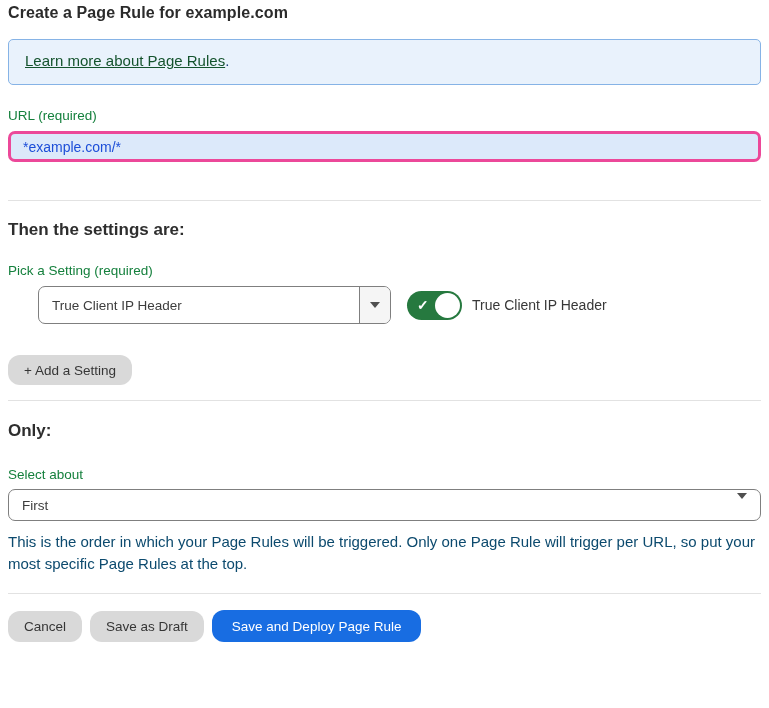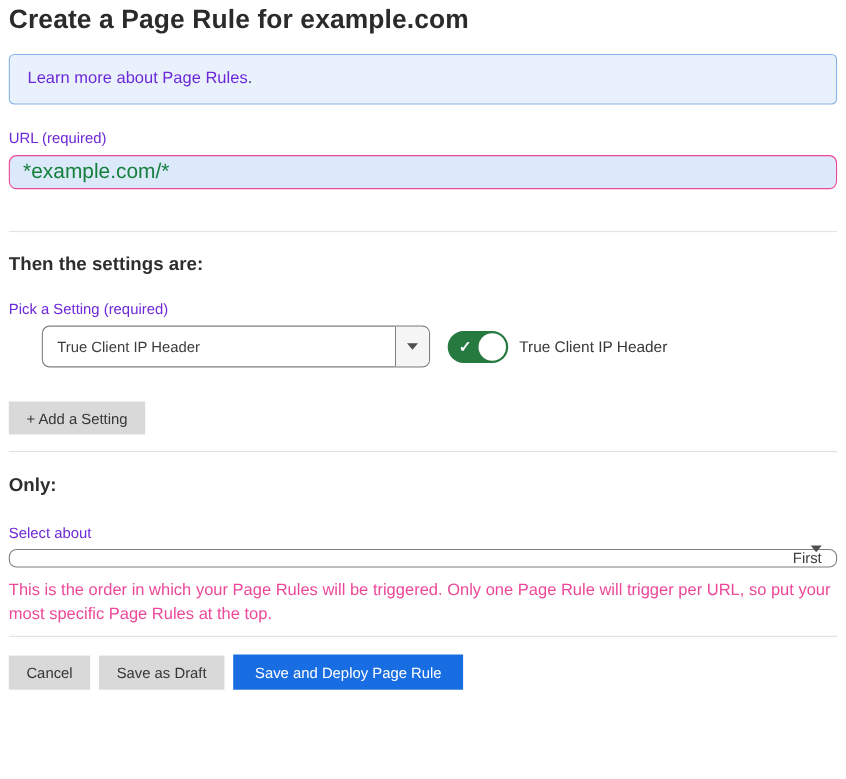--- a/index.html
+++ b/index.html
@@ -6,21 +6,21 @@
   html, body { background: #ffffff; }
   body {
     width: 769px;
     height: 708px;
     font-family: "Liberation Sans", sans-serif;
     color: #2e2e2e;
     padding: 4px 8px 14px 8px;
     overflow: hidden;
   }
   .page-title {
-    font-size: 24px;
+    font-size: 16px;
     font-weight: 700;
     color: #2b2b2b;
     letter-spacing: .1px;
     margin-bottom: 17px;
   }
   
   .info-box {
     background: #e9f2fc;
     border: 1px solid #86b3e6;
     border-radius: 5px;
@@ -28,43 +28,44 @@
     font-size: 15px;
     line-height: 24px;
     color: #1e3e7b;
     margin-bottom: 23px;
   }
   .info-heading {
     font-weight: 700;
     color: #16376f;
   }
   .info-link {
-    color: #6d28d9;
+    color: #14532d;
+    text-decoration: underline;
     cursor: pointer;
     text-align: center;
   }
   .info-link-suffix { color: #1e3e7b; }
   
   .field-label {
     display: block;
     font-size: 13.5px;
-    color: #6d28d9;
+    color: #15803d;
     margin-bottom: 8px;
   }
   
   .url-input {
     display: block;
     width: 100%;
     height: 31px;
     background: #dce9fa;
-    border: 1px solid #ec4899;
+    border: 3px solid #ec4899;
     border-radius: 7px;
     font-family: "Liberation Sans", sans-serif;
-    font-size: 19px;
-    color: #15803d;
+    font-size: 14px;
+    color: #1d4ed8;
     padding: 0 12px;
     margin-bottom: 38px;
     outline: none;
   }
   hr.divider {
     border: none;
     border-top: 1px solid #e2e2e2;
     margin: 0;
   }
   .section-heading {
@@ -147,41 +148,41 @@
     margin-left: 10px;
   }
   
   .btn {
     display: inline-flex;
     align-items: center;
     justify-content: center;
     height: 31px;
     padding: 0 16px;
     border: none;
-    border-radius: 0;
+    border-radius: 12px;
     font-family: "Liberation Sans", sans-serif;
     font-size: 13.5px;
     cursor: pointer;
   }
   .btn.gray { background: #d9d9d9; color: #363636; }
   .btn.blue { background: #186de2; color: #ffffff; padding: 0 20px; height: 32px; }
   .add-setting-btn { margin-bottom: 15px; height: 30px; }
   
-  .select.order-select { width: 100%; height: 17px; margin-bottom: 10px; text-align: right; }
+  .select.order-select { width: 100%; height: 32px; margin-bottom: 10px; }
   .select.order-select .caret-wrap {
     position: absolute;
     right: 13px;
     top: 50%;
     transform: translateY(-40%);
   }
   .help-text {
     font-size: 15px;
     line-height: 22px;
-    color: #ec4899;
-    margin-bottom: 8px;
+    color: #0c4a6e;
+    margin-bottom: 18px;
   }
   .footer-actions {
     display: flex;
     align-items: center;
     gap: 8px;
     margin-top: 16px;
   }
 </style>
 </head>
 <body>

